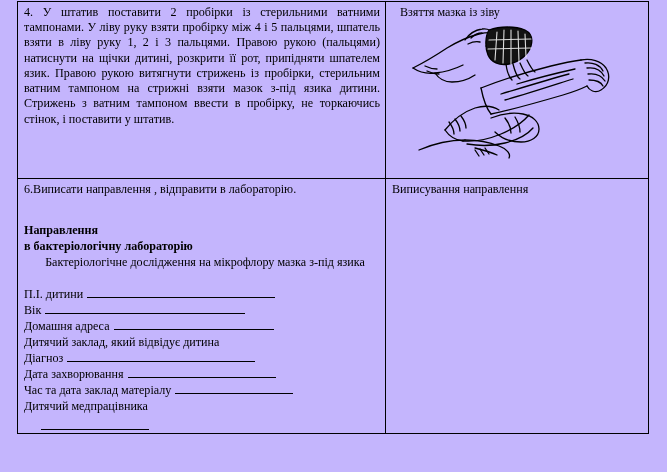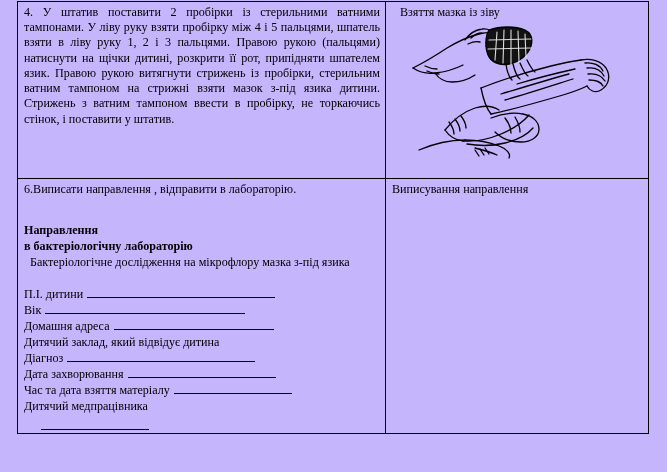--- a/index.html
+++ b/index.html
@@ -72,20 +72,21 @@
     font-size: 12.1px;
     line-height: 1.3;
   }
   .referral-title {
     text-align: left;
     font-weight: bold;
     margin: 0;
     line-height: 1.28;
   }
   .referral-subject {
+    text-align: center;
     margin: 1px 0 16px 0;
     padding-left: 6px;
   }
   .form-fields {
     margin-top: 1px;
   }
   .form-line {
     display: block;
     white-space: nowrap;
     line-height: 1.32;
@@ -231,21 +232,21 @@
 
               <span class="form-line">
                 <span class="fl-label">Діагноз</span><span class="rule w-188"></span>
               </span>
 
               <span class="form-line">
                 <span class="fl-label">Дата захворювання</span><span class="rule w-148"></span>
               </span>
 
               <span class="form-line">
-                <span class="fl-label">Час та дата взяття матеріалу</span><span class="rule w-118"></span>
+                <span class="fl-label">Час та дата заклад матеріалу</span><span class="rule w-118"></span>
               </span>
 
               <span class="form-line">
                 <span class="fl-label">Дитячий медпрацівника</span><span class="rule w-0"></span>
               </span>
 
               <span class="rule-standalone"></span>
 
             </div>
           </div>

